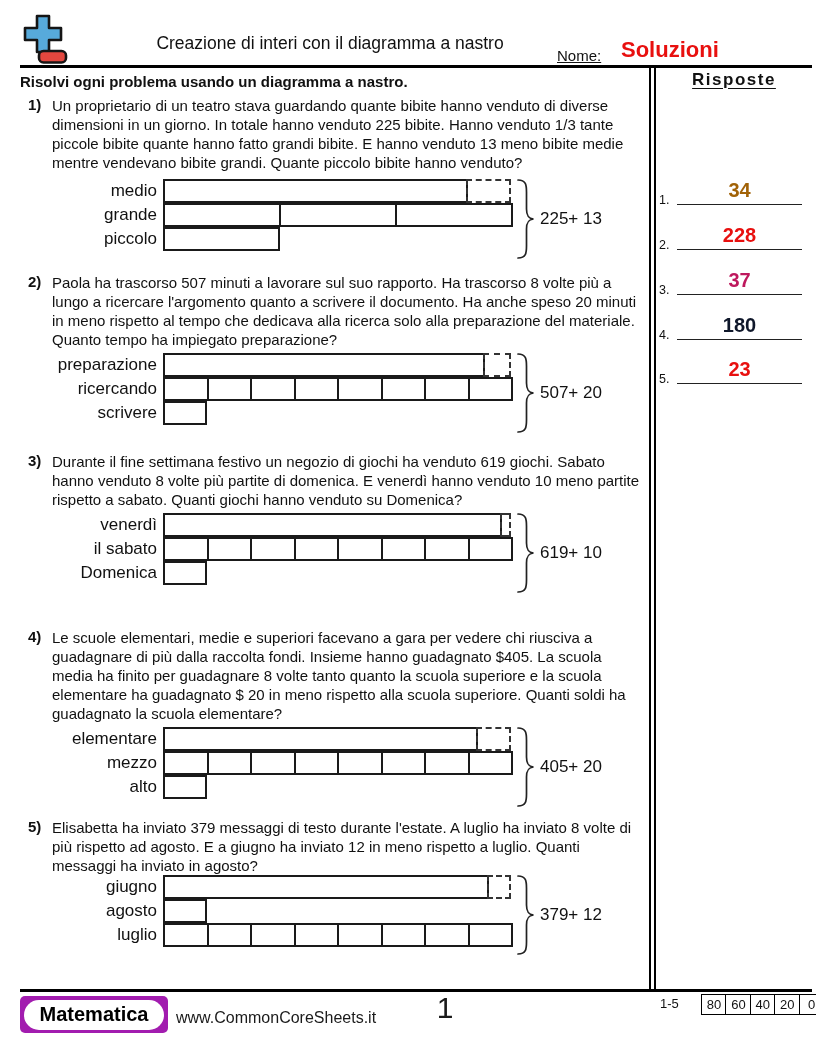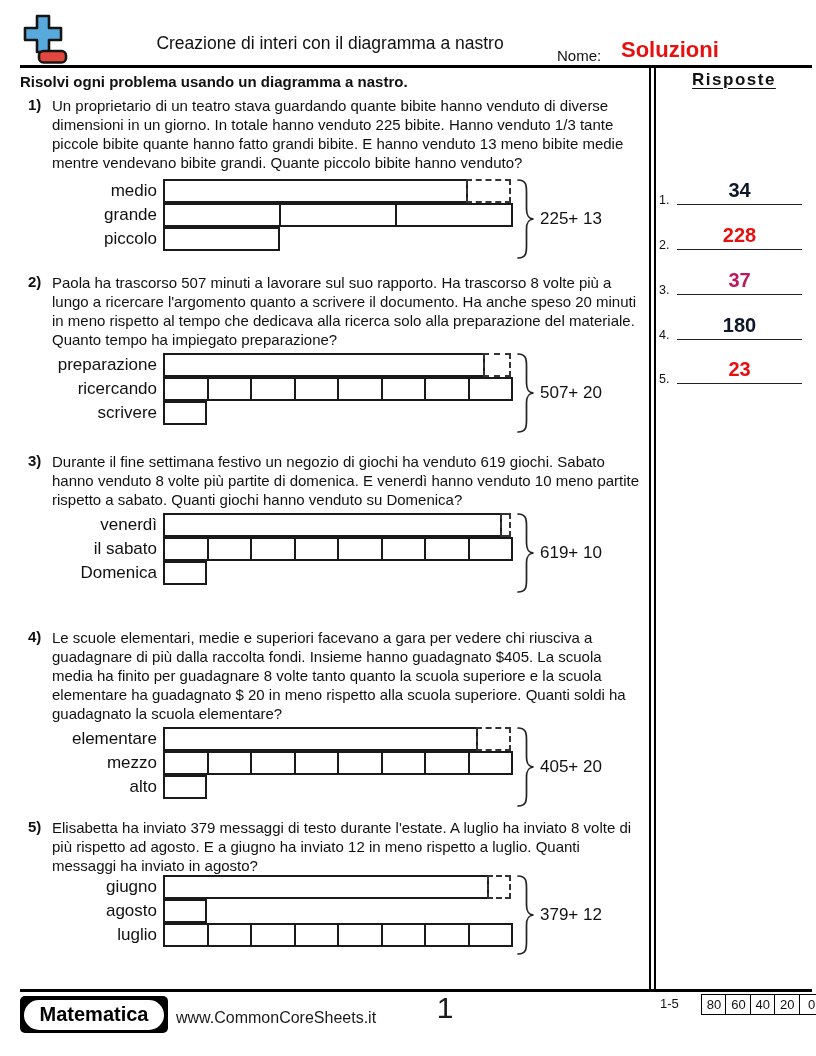--- a/index.html
+++ b/index.html
@@ -4,21 +4,21 @@
 <style>
   html,body{margin:0;padding:0;}
   body{
     width:816px;height:1056px;position:relative;background:#ffffff;
     font-family:"Liberation Sans", sans-serif;color:#111;overflow:hidden;
   }
   
   .logo-svg{position:absolute;left:20px;top:13px;}
   .page-title{position:absolute;left:330px;top:33px;transform:translateX(-50%);
     font-size:17.5px;white-space:nowrap;}
-  .nome-label{position:absolute;left:557px;top:47px;font-size:15px;}
+  .nome-label{position:absolute;left:557px;top:47px;font-size:15px;text-decoration:underline;}
   .soluzioni{position:absolute;left:621px;top:37px;font-size:22px;font-weight:bold;}
   .header-line{position:absolute;left:20px;top:65px;width:792px;height:2.5px;background:#000;}
   .instruction{position:absolute;left:20px;top:73px;font-size:15px;font-weight:bold;}
   
   .divider{position:absolute;left:649px;top:67px;height:922px;width:3px;
     border-left:2px solid #000;border-right:2px solid #000;}
   .answers{position:absolute;left:656px;top:70px;width:156px;height:300px;}
   .answers-title{position:absolute;left:0;top:0;width:100%;text-align:center;
     font-size:17px;font-weight:bold;letter-spacing:1.5px;
     text-decoration:underline;text-underline-offset:3px;}
@@ -40,21 +40,21 @@
   .solidbar{height:24px;border:2px solid #1a1a1a;box-sizing:border-box;background:#fff;flex:none;}
   .dashbox{height:24px;border:2px dashed #333;box-sizing:border-box;margin-left:-2px;flex:none;}
   .segbar{display:flex;height:24px;border:2px solid #1a1a1a;box-sizing:border-box;background:#fff;flex:none;}
   .seg{flex:1;border-right:2px solid #1a1a1a;}
   .seg:last-child{border-right:none;}
   .brace{position:absolute;left:497px;top:0;}
   .brace-label{position:absolute;left:520px;top:50%;transform:translateY(-50%);
     font-size:17px;white-space:nowrap;width:67px;overflow:hidden;}
   
   .footer-line{position:absolute;left:20px;top:989px;width:792px;height:2.5px;background:#000;}
-  .brand-box{position:absolute;left:20px;top:996px;width:148px;height:37px;background:#000000;border-radius:5px;}
+  .brand-box{position:absolute;left:20px;top:996px;width:148px;height:37px;background:#a21caf;border-radius:5px;}
   .brand-pill{position:absolute;left:4px;top:3.5px;right:4px;bottom:3.5px;background:#fff;
     border-radius:999px;display:flex;align-items:center;justify-content:center;
     font-size:20px;font-weight:bold;color:#000;}
   .site-url{position:absolute;left:176px;top:1009px;font-size:16px;color:#1a1a1a;}
   .page-num{position:absolute;left:400px;top:991px;width:90px;text-align:center;font-size:30px;color:#1a1a1a;}
   .score-range{position:absolute;left:660px;top:996px;font-size:13px;}
   .score-table{position:absolute;left:693px;top:994px;display:flex;}
   .score-cell{width:24px;height:19px;border:1.6px solid #000;margin-left:-1.6px;
     display:flex;align-items:center;justify-content:center;font-size:13px;background:#fff;}
   .score-cell:first-child{margin-left:8px;}
@@ -70,21 +70,21 @@
 <div class="nome-label">Nome:</div>
 <div class="soluzioni" style="color:#e8100f">Soluzioni</div>
 <div class="header-line"></div>
 <div class="instruction">Risolvi ogni problema usando un diagramma a nastro.</div>
 
 <div class="divider"></div>
 <div class="answers">
   <div class="answers-title">Risposte</div>
   <div class="ans-row" style="top:104px">
     <span class="ans-num">1.</span>
-    <span class="ans-line"><span class="ans-value" style="color:#0f172a">34</span></span>
+    <span class="ans-line"><span class="ans-value" style="color:#a16207">34</span></span>
   </div>
   <div class="ans-row" style="top:149px">
     <span class="ans-num">2.</span>
     <span class="ans-line"><span class="ans-value" style="color:#e8100f">228</span></span>
   </div>
   <div class="ans-row" style="top:194px">
     <span class="ans-num">3.</span>
     <span class="ans-line"><span class="ans-value" style="color:#be185d">37</span></span>
   </div>
   <div class="ans-row" style="top:239px">

